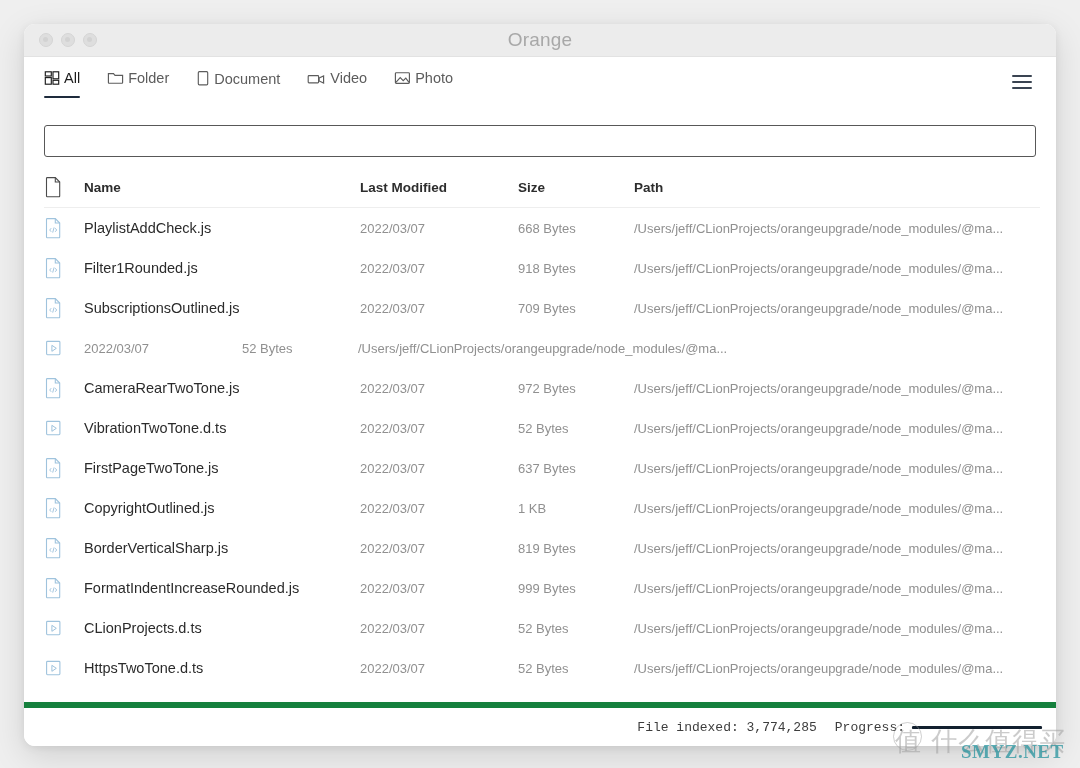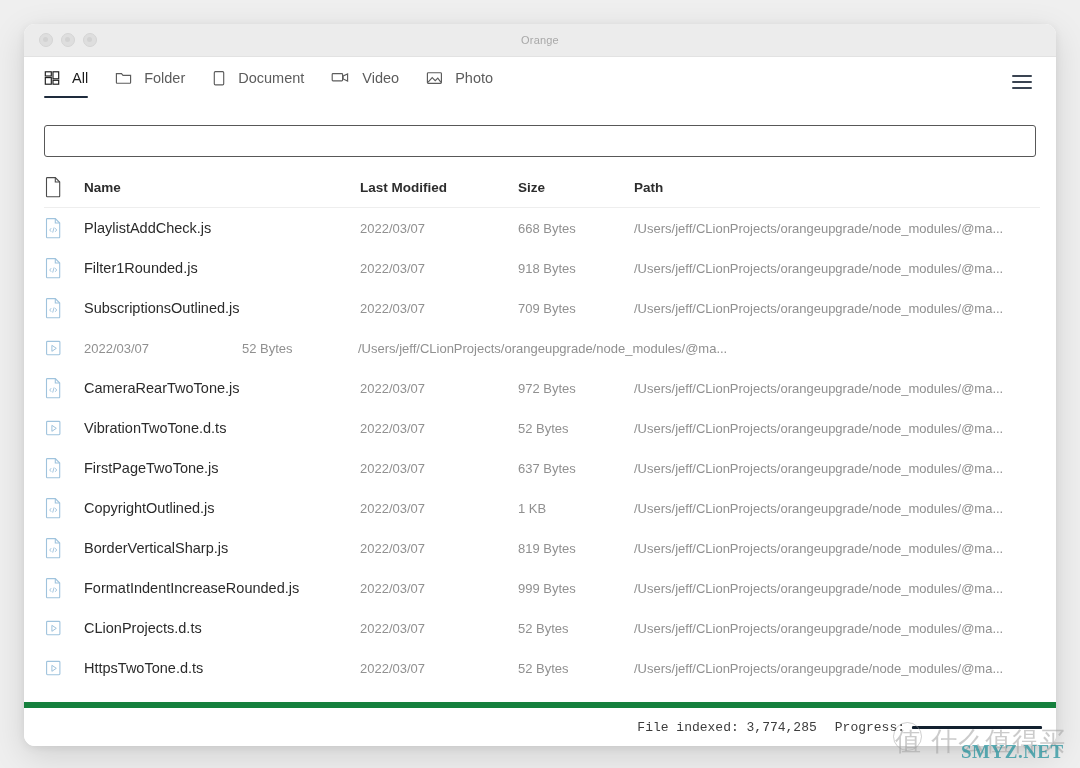--- a/index.html
+++ b/index.html
@@ -58,21 +58,21 @@
     position: absolute;
     left: 2.5px; top: 2.5px;
     width: 5px; height: 5px;
     border-radius: 50%;
     background: #d2d2d2;
   }
   #window-title {
     position: absolute;
     left: 0; right: 0;
     text-align: center;
-    font-size: 11px;
+    font-size: 19px;
     color: #a8a8a8;
     letter-spacing: 0.2px;
     pointer-events: none;
   }
 
   
   #tabbar {
     height: 58px;
     min-height: 58px;
     display: flex;
@@ -82,22 +82,22 @@
     background: #fff;
   }
   .tabs {
     display: flex;
     align-items: flex-start;
     gap: 27px;
     padding-top: 13px;
   }
   .tab {
     display: flex;
-    align-items: flex-start;
-    gap: 12px;
+    align-items: flex-end;
+    gap: 4px;
     cursor: pointer;
     padding-bottom: 11px;
     position: relative;
   }
   .tab .tab-label {
     font-size: 14.5px;
     color: #5c5c5c;
     white-space: nowrap;
   }
   .tab.active .tab-label {

